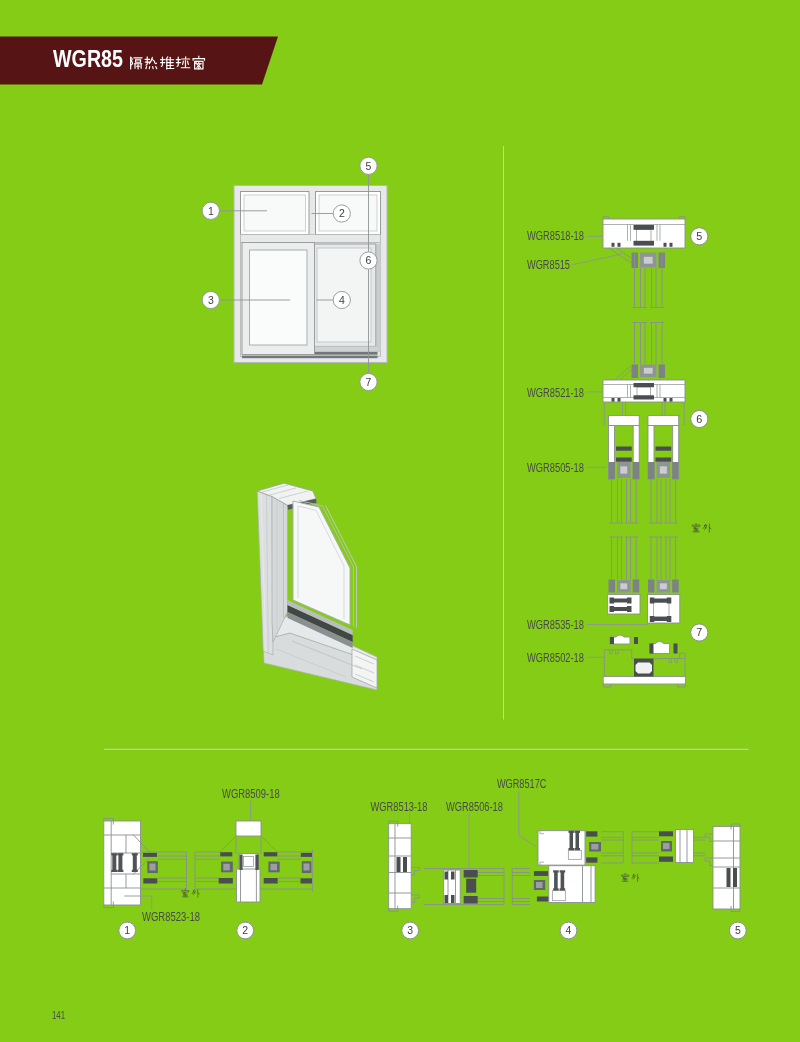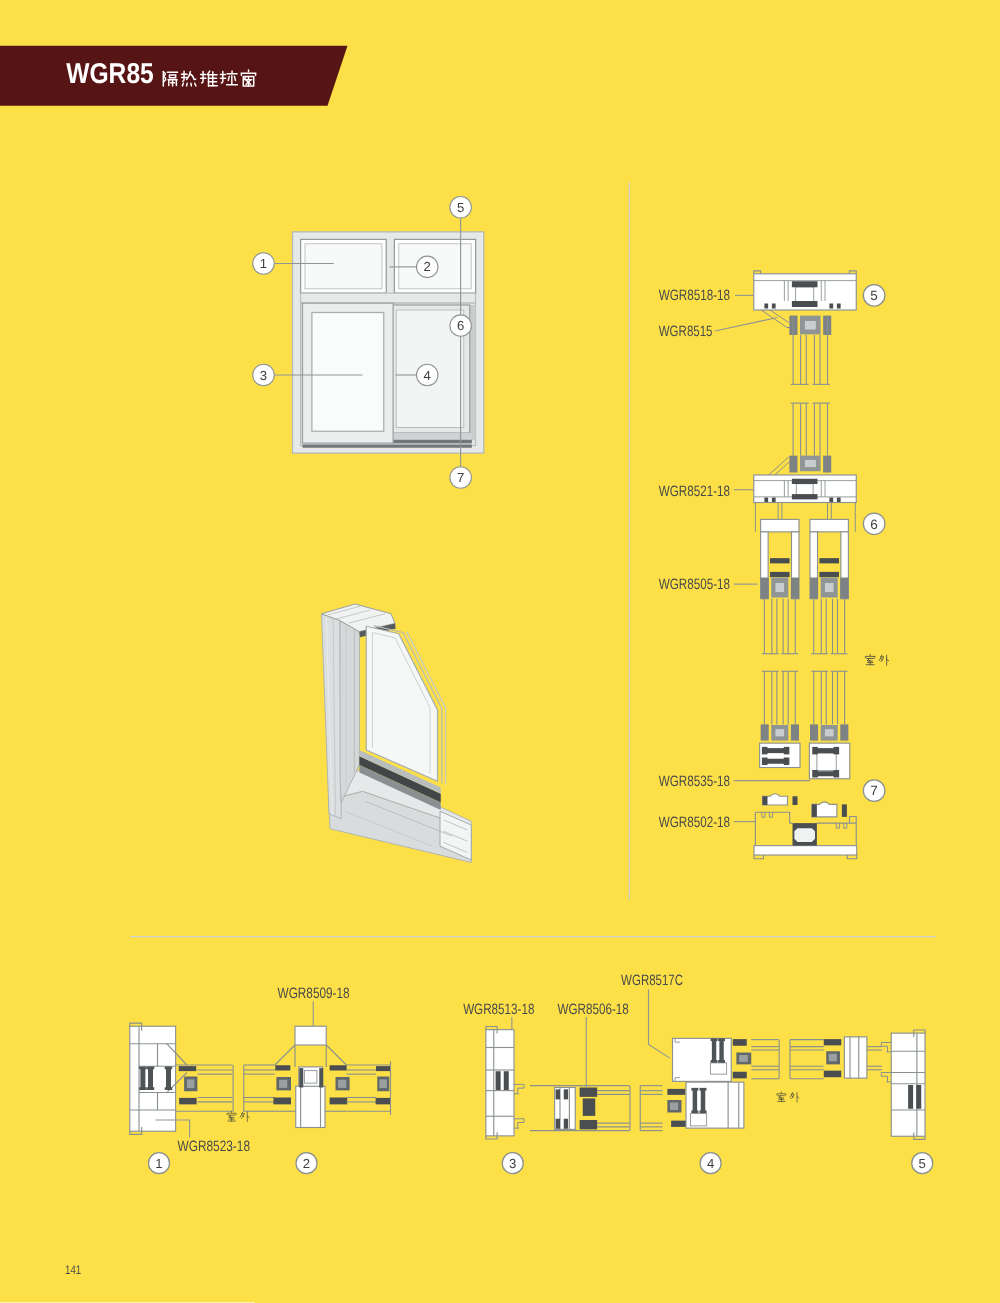--- a/index.html
+++ b/index.html
@@ -1,16 +1,16 @@
 <!DOCTYPE html>
 <html><head>
 <meta charset="utf-8">
 <style>
 html,body{margin:0;padding:0;background:#fff;-webkit-font-smoothing:antialiased;}
-#page{position:relative;width:800px;height:1042px;background:#fde047;overflow:hidden;}
+#page{position:relative;width:800px;height:1042px;background:#84cc16;overflow:hidden;}
 svg{display:block;}
 text{font-family:"Liberation Sans",sans-serif;-webkit-font-smoothing:antialiased;}
 </style>
 </head>
 <body>
 <div id="page">
 <svg width="800" height="1042" viewBox="0 0 800 1042">
 <defs>
 
 <g id="cg_ge" fill="none" stroke-linecap="round">

